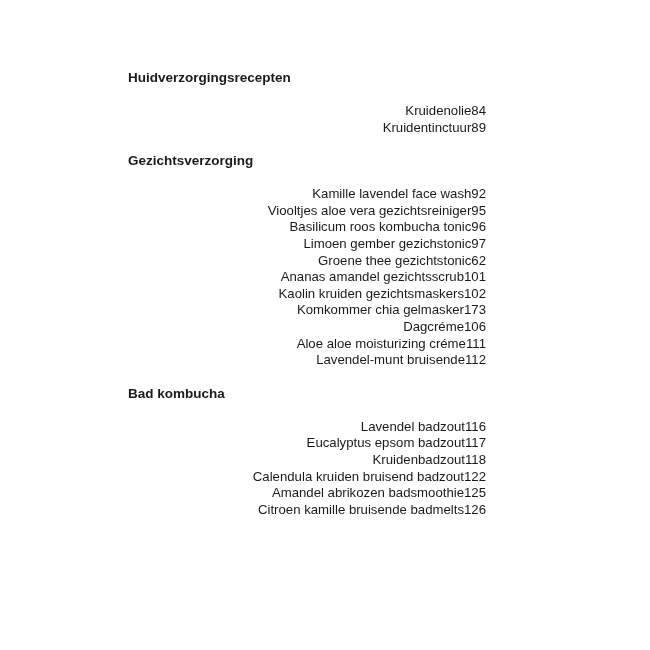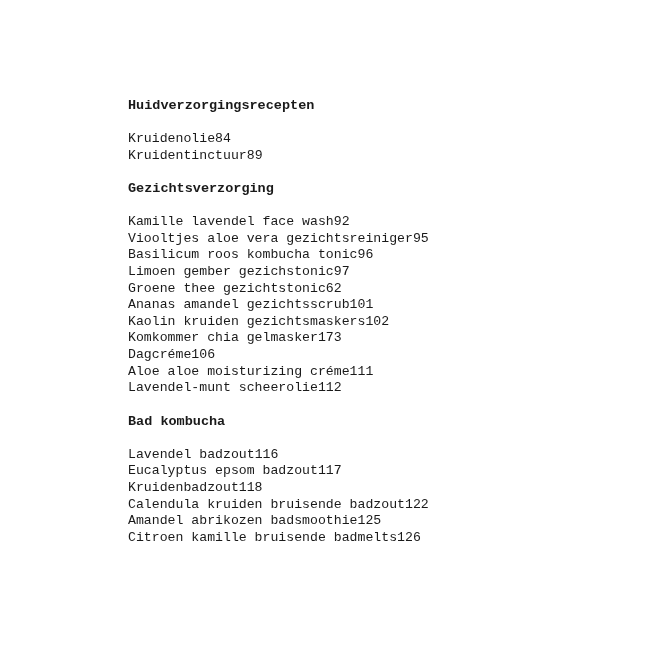--- a/index.html
+++ b/index.html
@@ -2,31 +2,30 @@
 <html><head>
   <meta charset="utf-8">
   <style>
     html, body { margin: 0; padding: 0; }
     body {
       width: 650px; height: 650px; background: #ffffff; position: relative; overflow: hidden;
       font-family: "DejaVu Serif", "Liberation Serif", serif; color: #1a1a1a;
     }
     .page {
       position: absolute; left: 128px; top: 70px; width: 358px;
-      font-family: Liberation Mono, monospace;
-      margin-top: 28px;
+      font-family: Liberation Sans, sans-serif;
     }
     .section { margin: 0; }
     .section-title {
       font-weight: bold; font-size: 13.5px; line-height: 16px; height: 16px;
       margin: 0 0 17px 0;
     }
     .entries { margin: 0; padding: 0; list-style: none; }
     .entry {
-      display: flex; justify-content: flex-start; align-items: baseline;
+      display: flex; justify-content: flex-end; align-items: baseline;
       font-size: 13.2px; line-height: 16.6px; height: 16.6px;
     }
     .entry .num { text-align: right; }
     .gap1 { height: 17px; }
   </style>
 </head>
 <body>
 
 <div class="page">
 
@@ -83,21 +82,21 @@
         </li>
       <li class="entry">
           <span>Dagcréme</span>
           <span class="num">106</span>
         </li>
       <li class="entry">
           <span>Aloe aloe moisturizing créme</span>
           <span class="num">111</span>
         </li>
       <li class="entry">
-          <span>Lavendel-munt scheerolie</span>
+          <span>Lavendel-munt bruisende</span>
           <span class="num">112</span>
         </li>
     </ul>
   </div>
 
   <div class="gap1"></div>
 
   <div class="section">
     <div class="section-title">Bad kombucha</div>
     <ul class="entries">
@@ -107,21 +106,21 @@
         </li>
       <li class="entry">
           <span>Eucalyptus epsom badzout</span>
           <span class="num">117</span>
         </li>
       <li class="entry">
           <span>Kruidenbadzout</span>
           <span class="num">118</span>
         </li>
       <li class="entry">
-          <span>Calendula kruiden bruisende badzout</span>
+          <span>Calendula kruiden bruisend badzout</span>
           <span class="num">122</span>
         </li>
       <li class="entry">
           <span>Amandel abrikozen badsmoothie</span>
           <span class="num">125</span>
         </li>
       <li class="entry">
           <span>Citroen kamille bruisende badmelts</span>
           <span class="num">126</span>
         </li>

